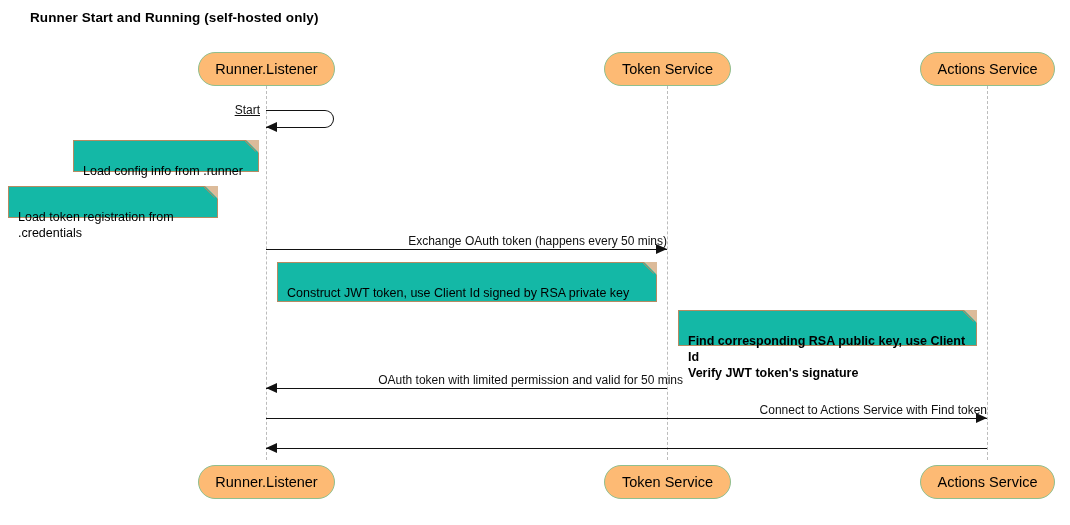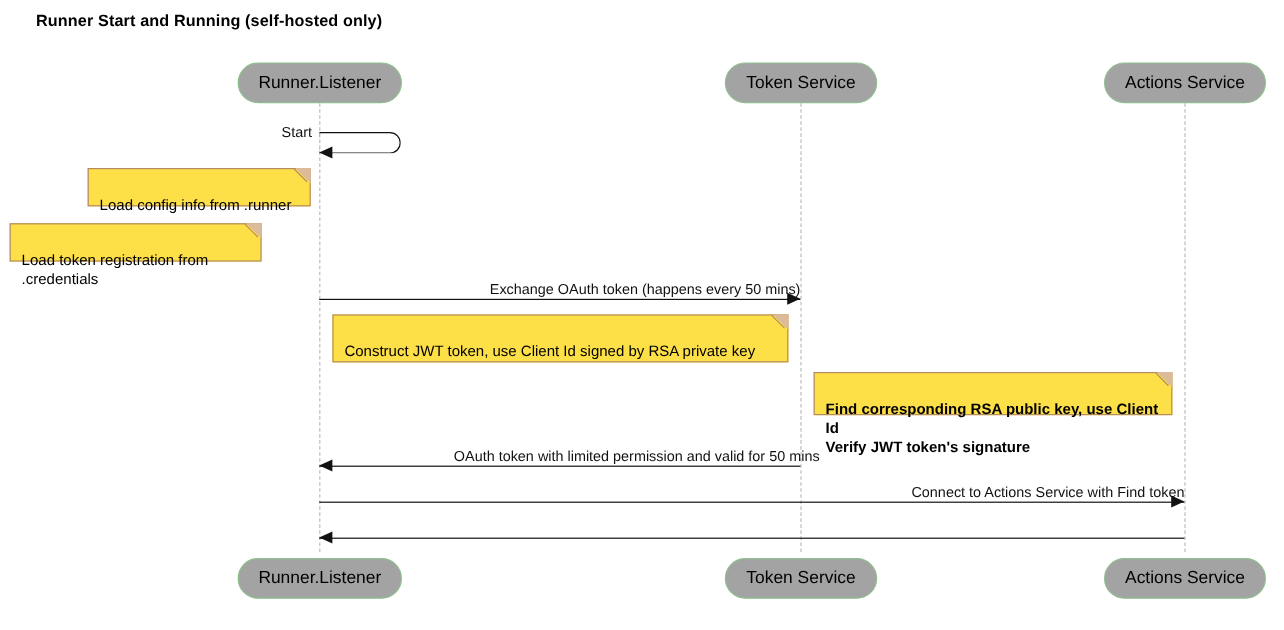--- a/index.html
+++ b/index.html
@@ -31,21 +31,21 @@
     color: #000000;
     letter-spacing: 0.1px;
     padding-left: 30px;
   }
 
   
   .participant {
     position: absolute;
     height: 34px;
     border-radius: 17px;
-    background: #a3a3a3;
+    background: #fdba74;
     border: 1px solid #8fbf8f;
     box-sizing: border-box;
     display: flex;
     align-items: center;
     justify-content: center;
     color: #000000;
     font-size: 14.5px;
     white-space: nowrap;
   }
 
@@ -90,21 +90,21 @@
     border-left: none;
     border-top-right-radius: 11px;
     border-bottom-right-radius: 11px;
     background: transparent;
     box-sizing: border-box;
   }
 
   
   .note {
     position: absolute;
-    background: #fde047;
+    background: #14b8a6;
     border: 1px solid #b58b62;
     box-sizing: border-box;
     color: #000000;
     font-size: 12.5px;
     line-height: 16px;
     padding: 6px 9px 6px 9px;
     white-space: pre-line;
   }
   .note-fold {
     position: absolute;
@@ -149,21 +149,21 @@
   <div class="participant" style="left:198px; top:52px; width:137px;">
     <span>Runner.Listener</span>
   </div>
   <div class="participant" style="left:604px; top:52px; width:127px;">
     <span>Token Service</span>
   </div>
   <div class="participant" style="left:920px; top:52px; width:135px;">
     <span>Actions Service</span>
   </div>
 
-  <div class="msg-label" style="left:196px; top:103px; width:64px; text-align:right;">Start</div>
+  <div class="msg-label" style="left:196px; top:103px; width:64px; text-align:right;text-decoration:underline;">Start</div>
   <div class="self-loop" style="left:266px; top:110px; width:68px; height:18px;"></div>
   <div class="arrow-head arrow-left" style="left:266px; top:122px;"></div>
 
   <div class="note" style="left:73px; top:140px; width:186px; height:32px;">
     <span>Load config info from .runner</span>
     <span class="note-fold"></span>
     <span class="note-fold-edge"></span>
   </div>
 
   <div class="note" style="left:8px; top:186px; width:210px; height:32px;">

